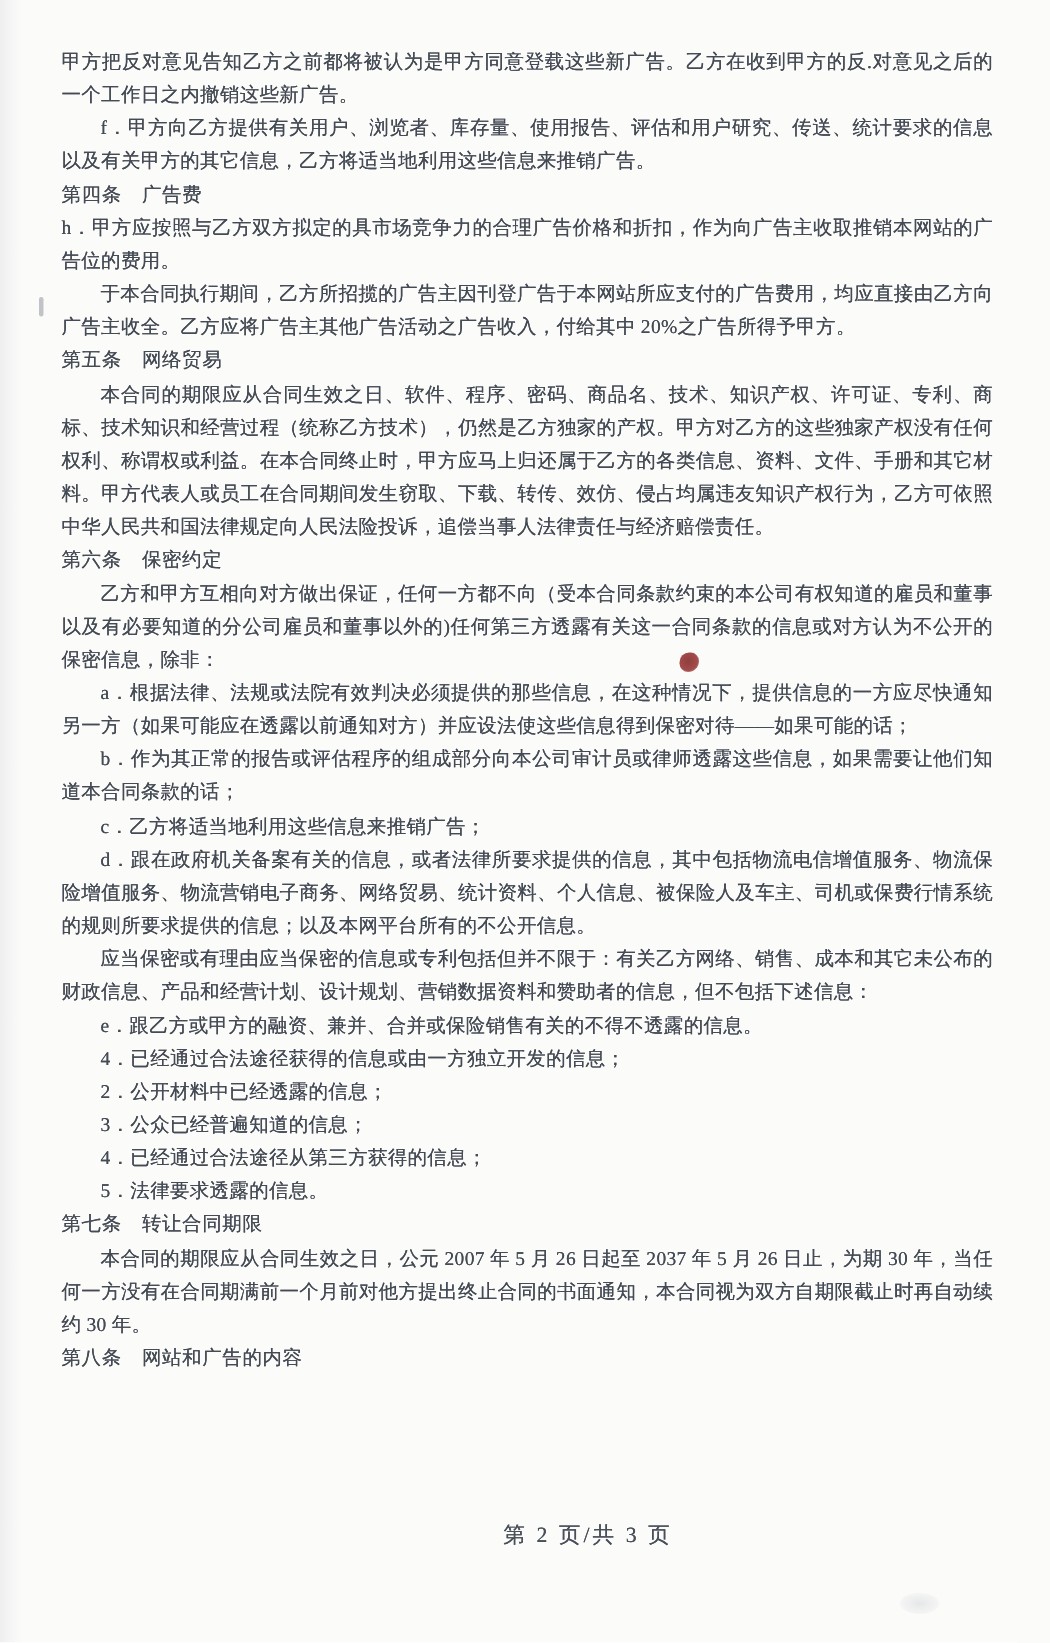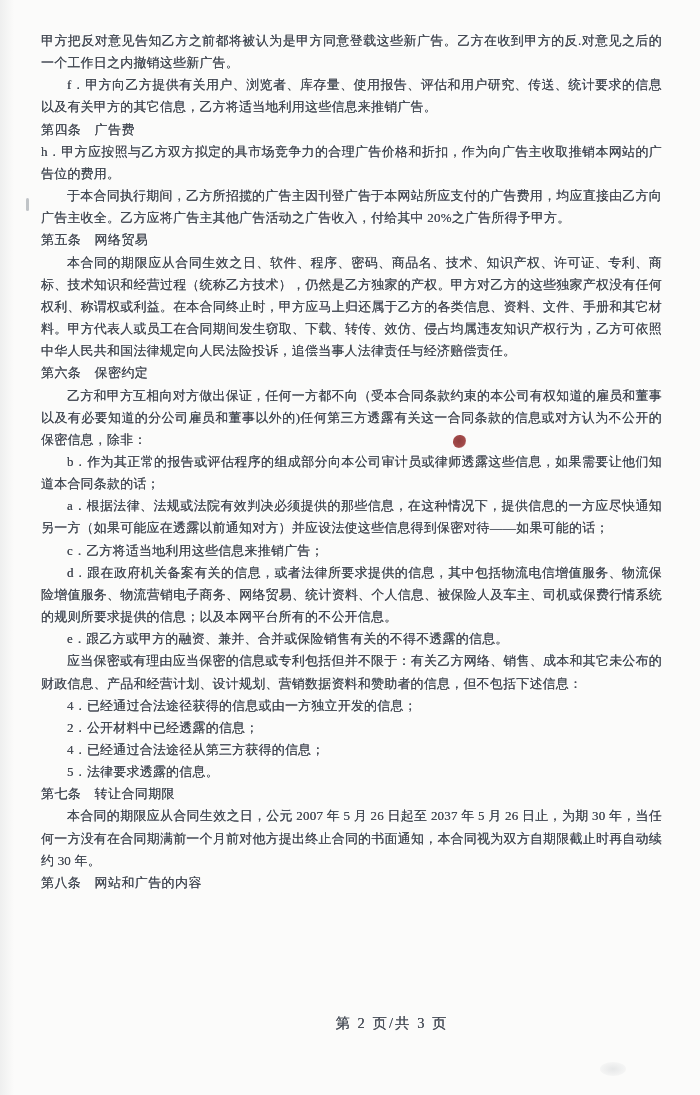--- a/index.html
+++ b/index.html
@@ -96,28 +96,29 @@
   <div class="content">
     <p class="para plain">甲方把反对意见告知乙方之前都将被认为是甲方同意登载这些新广告。乙方在收到甲方的反.对意见之后的一个工作日之内撤销这些新广告。</p>
     <p class="para indent">f．甲方向乙方提供有关用户、浏览者、库存量、使用报告、评估和用户研究、传送、统计要求的信息以及有关甲方的其它信息，乙方将适当地利用这些信息来推销广告。</p>
     <p class="para heading">第四条　广告费</p>
     <p class="para plain">h．甲方应按照与乙方双方拟定的具市场竞争力的合理广告价格和折扣，作为向广告主收取推销本网站的广告位的费用。</p>
     <p class="para indent">于本合同执行期间，乙方所招揽的广告主因刊登广告于本网站所应支付的广告费用，均应直接由乙方向广告主收全。乙方应将广告主其他广告活动之广告收入，付给其中 20%之广告所得予甲方。</p>
     <p class="para heading">第五条　网络贸易</p>
     <p class="para indent">本合同的期限应从合同生效之日、软件、程序、密码、商品名、技术、知识产权、许可证、专利、商标、技术知识和经营过程（统称乙方技术），仍然是乙方独家的产权。甲方对乙方的这些独家产权没有任何权利、称谓权或利益。在本合同终止时，甲方应马上归还属于乙方的各类信息、资料、文件、手册和其它材料。甲方代表人或员工在合同期间发生窃取、下载、转传、效仿、侵占均属违友知识产权行为，乙方可依照中华人民共和国法律规定向人民法险投诉，追偿当事人法律责任与经济赔偿责任。</p>
     <p class="para heading">第六条　保密约定</p>
     <p class="para indent">乙方和甲方互相向对方做出保证，任何一方都不向（受本合同条款约束的本公司有权知道的雇员和董事以及有必要知道的分公司雇员和董事以外的)任何第三方透露有关这一合同条款的信息或对方认为不公开的保密信息，除非：</p>
+    <p class="para indent">a．根据法律、法规或法院有效判决必须提供的那些信息，在这种情况下，提供信息的一方应尽快通知另一方（如果可能应在透露以前通知对方）并应设法使这些信息得到保密对待——如果可能的话；</p>
     <p class="para indent">b．作为其正常的报告或评估程序的组成部分向本公司审计员或律师透露这些信息，如果需要让他们知道本合同条款的话；</p>
-    <p class="para indent">a．根据法律、法规或法院有效判决必须提供的那些信息，在这种情况下，提供信息的一方应尽快通知另一方（如果可能应在透露以前通知对方）并应设法使这些信息得到保密对待——如果可能的话；</p>
     <p class="para indent">c．乙方将适当地利用这些信息来推销广告；</p>
     <p class="para indent">d．跟在政府机关备案有关的信息，或者法律所要求提供的信息，其中包括物流电信增值服务、物流保险增值服务、物流营销电子商务、网络贸易、统计资料、个人信息、被保险人及车主、司机或保费行情系统的规则所要求提供的信息；以及本网平台所有的不公开信息。</p>
+    <p class="para indent">应当保密或有理由应当保密的信息或专利包括但并不限于：有关乙方网络、销售、成本和其它未公布的财政信息、产品和经营计划、设计规划、营销数据资料和赞助者的信息，但不包括下述信息：</p>
     <p class="para indent">e．跟乙方或甲方的融资、兼并、合并或保险销售有关的不得不透露的信息。</p>
-    <p class="para indent">应当保密或有理由应当保密的信息或专利包括但并不限于：有关乙方网络、销售、成本和其它未公布的财政信息、产品和经营计划、设计规划、营销数据资料和赞助者的信息，但不包括下述信息：</p>
     <p class="para indent">4．已经通过合法途径获得的信息或由一方独立开发的信息；</p>
     <p class="para indent">2．公开材料中已经透露的信息；</p>
+    <p class="para indent">3．公众已经普遍知道的信息；</p>
     <p class="para indent">4．已经通过合法途径从第三方获得的信息；</p>
     <p class="para indent">5．法律要求透露的信息。</p>
     <p class="para heading">第七条　转让合同期限</p>
     <p class="para indent">本合同的期限应从合同生效之日，公元 2007 年 5 月 26 日起至 2037 年 5 月 26 日止，为期 30 年，当任何一方没有在合同期满前一个月前对他方提出终止合同的书面通知，本合同视为双方自期限截止时再自动续约 30 年。</p>
     <p class="para heading">第八条　网站和广告的内容</p>
   </div>
 
   <div class="ink-mark"></div>
 
   <div class="footer">第 2 页/共 3 页</div>

